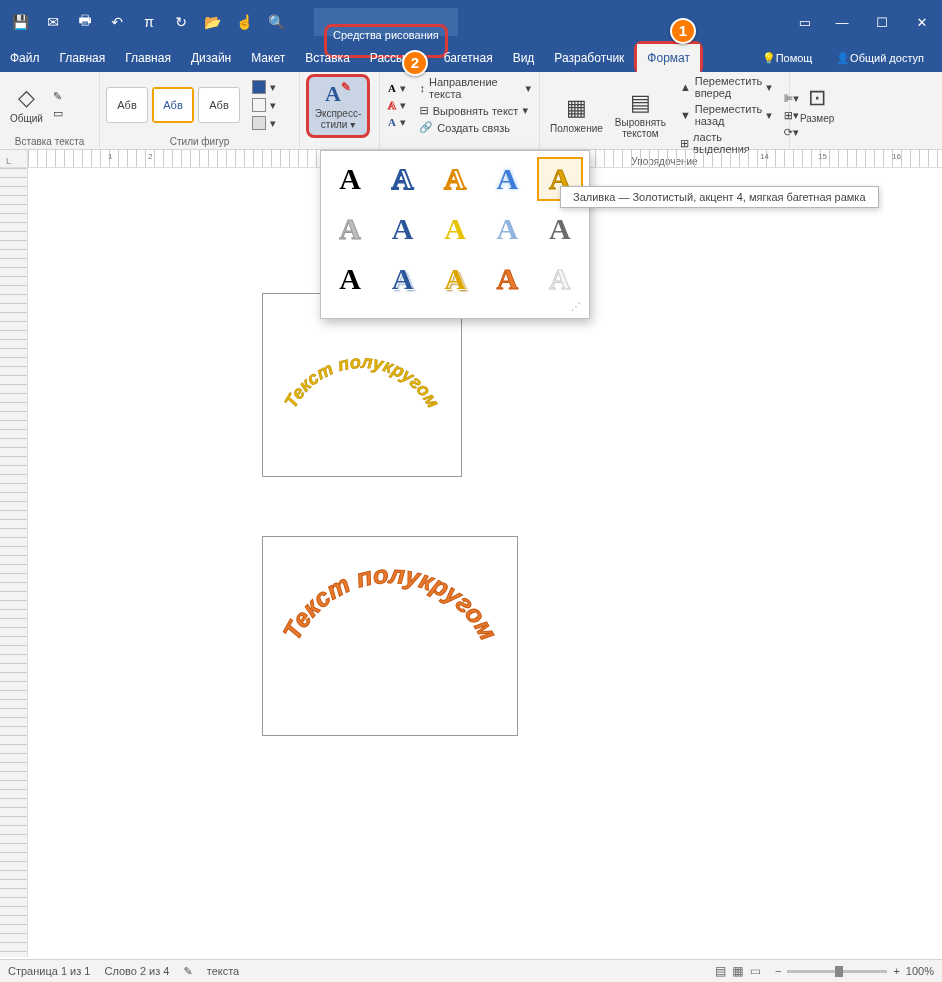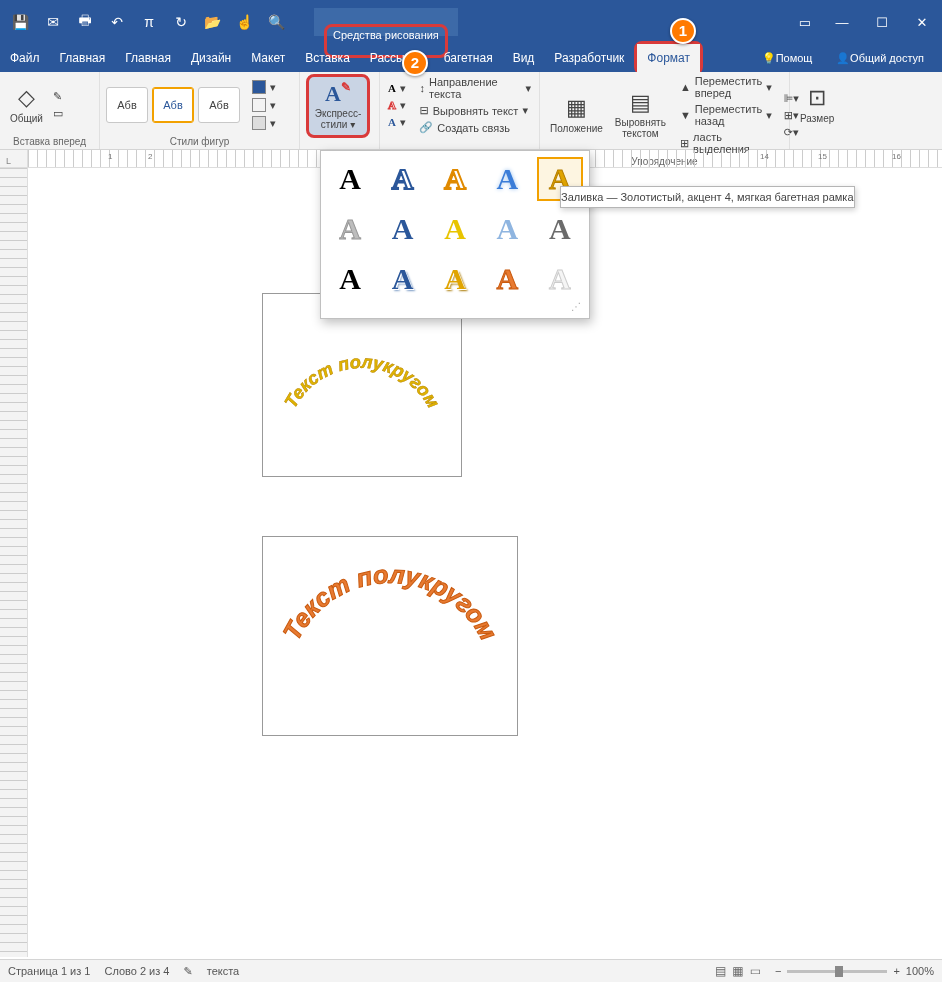--- a/index.html
+++ b/index.html
@@ -49,21 +49,21 @@
 
 .textbox { position:absolute; border:1px solid #999; background:#fff; }
 .arch { position:absolute; left:50%; top:50px; transform:translateX(-50%); }
 
 .style-gallery { position:absolute; left:320px; top:150px; width:270px; background:#fff; border:1px solid #c0c0c0; box-shadow: 2px 4px 10px rgba(0,0,0,.25); z-index:40; padding:6px; }
 .style-grid { display:grid; grid-template-columns: repeat(5, 1fr); gap:6px; }
 .style-cell { height:44px; display:flex; align-items:center; justify-content:center; font-size:30px; font-family: "Times New Roman", serif; font-weight:bold; cursor:pointer; border:1px solid transparent; }
 .style-cell.hover { border:2px solid #f2a100; background:#fdf5e1; }
 .g-resize { text-align:right; font-size:10px; color:#aaa; padding:0 2px; }
 
-.tooltip { position:absolute; left:560px; top:186px; background:#fff; border:1px solid #b5b5b5; padding:4px 0; font-size:11px; color:#444; box-shadow:1px 2px 6px rgba(0,0,0,.2); z-index:45; white-space: nowrap; }
+.tooltip { position:absolute; left:560px; top:186px; background:#fff; border:1px solid #b5b5b5; padding:4px 12px; font-size:11px; color:#444; box-shadow:1px 2px 6px rgba(0,0,0,.2); z-index:45; white-space: nowrap; }
 
 .statusbar { position:absolute; bottom:0; left:0; right:0; height:23px; background:#f3f3f3; border-top:1px solid #d4d4d4; display:flex; align-items:center; font-size:11px; color:#555; padding:0 8px; gap:14px; }
 .statusbar .spacer { flex:1; }
 .view-icons { display:flex; gap:6px; font-size:12px; color:#666; }
 .zoom { display:flex; align-items:center; gap:6px; }
 .zoom .track { width:100px; height:3px; background:#c0c0c0; position:relative; }
 .zoom .track .thumb { position:absolute; left:48px; top:-4px; width:8px; height:11px; background:#888; }
 .a-blue-out { color:#fff; -webkit-text-stroke:2px #2b579a; }
 .a-orange-out { color:#fff; -webkit-text-stroke:2px #e08a00; }
 .a-blue-glow { color:#3b7dd8; text-shadow:0 0 4px #9cc2ee; }
@@ -130,21 +130,21 @@
     <div class="body">
       <div class="bigbtn">
         <div class="ico">◇</div>
         <span>Общий</span>
       </div>
       <div class="mini-col">
         <span class="mini">✎</span>
         <span class="mini">▭</span>
       </div>
     </div>
-    <div class="label">Вставка вперед</div>
+    <div class="label">Вставка текста</div>
   </div>
 
   <div class="rgroup" style="width:200px">
     <div class="body">
       <div class="shape-gal">
         <div class="g">Абв</div>
         <div class="g sel">Абв</div>
         <div class="g">Абв</div>
       </div>
       <div class="mini-col" style="margin-left:6px">

